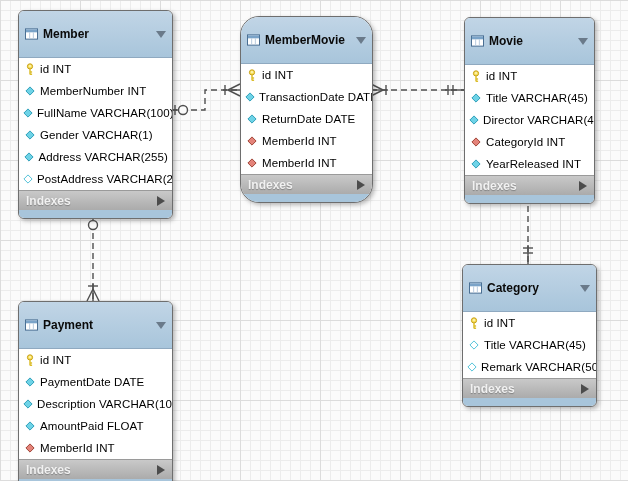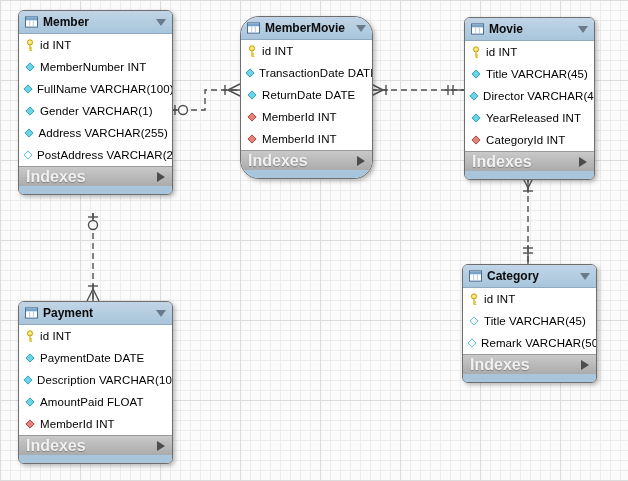--- a/index.html
+++ b/index.html
@@ -19,40 +19,40 @@
   #connector-layer .solid{stroke:var(--connector,#4f4f4f);stroke-width:1.4;fill:none;}
   #connector-layer .circ{fill:#fafafa;stroke:var(--connector,#4f4f4f);stroke-width:1.4;}
 
   .table-node{
     position:absolute;z-index:2;
     border:1px solid #6e6e6e;border-radius:6px;background:#fff;
     box-shadow:2px 2px 4px rgba(70,70,70,.38);
     overflow:hidden;box-sizing:content-box;
   }
   .t-header{
-    height:22px;display:flex;align-items:center;gap:5px;padding:0 6px;
+    height:22px;display:flex;align-items:center;gap:5px;padding:12px 6px;
     background:linear-gradient(var(--header-blue-light,#c1d5e6),var(--header-blue,#a3c1d8));
     border-bottom:1px solid #8fa9c0;
   }
   .t-name{font-size:12px;font-weight:bold;color:#0a0a0a;white-space:nowrap;}
   .t-collapse{
     margin-left:auto;width:0;height:0;
     border-left:5px solid transparent;border-right:5px solid transparent;
     border-top:7px solid #6a7a8a;
   }
   .t-fields{background:#fff;}
   .t-field{height:22px;display:flex;align-items:center;gap:4px;padding:0 4px;}
   .f-icon{width:13px;display:flex;justify-content:center;align-items:center;}
   .f-label{font-size:11.5px;color:#000;white-space:nowrap;letter-spacing:.1px;}
   .t-indexes{
     height:19px;display:flex;align-items:center;padding:0 7px;
     background:linear-gradient(#c9c9c9,var(--indexes-gray,#ababab));
     border-top:1px solid #9a9a9a;
   }
-  .idx-label{font-size:16px;font-weight:bold;color:var(--indexes-text,#f1f1f1);text-shadow:0 1px 1px rgba(0,0,0,.28);}
+  .idx-label{font-size:12px;font-weight:bold;color:var(--indexes-text,#f1f1f1);text-shadow:0 1px 1px rgba(0,0,0,.28);}
   .idx-arrow{
     margin-left:auto;width:0;height:0;
     border-top:5px solid transparent;border-bottom:5px solid transparent;
     border-left:8px solid #4c4c4c;
   }
   .t-strip{height:8px;background:var(--header-blue,#aac6dc);}
 </style>
 </head>
 <body>
 
@@ -270,32 +270,32 @@
     <span class="f-icon">
               <svg width="10" height="10" viewBox="0 0 10 10">
                 <polygon points="5,0.9 9.1,5 5,9.1 0.9,5" fill="#6ed3e7" stroke="#2f9fb9"></polygon>
               </svg>
             </span>
     <span class="f-label">Director VARCHAR(45)</span>
   </div>
           <div class="t-field">
     <span class="f-icon">
               <svg width="10" height="10" viewBox="0 0 10 10">
+                <polygon points="5,0.9 9.1,5 5,9.1 0.9,5" fill="#e4837a" stroke="#a04537"></polygon>
+              </svg>
+            </span>
+    <span class="f-label">CategoryId INT</span>
+  </div>
+          <div class="t-field">
+    <span class="f-icon">
+              <svg width="10" height="10" viewBox="0 0 10 10">
                 <polygon points="5,0.9 9.1,5 5,9.1 0.9,5" fill="#6ed3e7" stroke="#2f9fb9"></polygon>
               </svg>
             </span>
     <span class="f-label">YearReleased INT</span>
-  </div>
-          <div class="t-field">
-    <span class="f-icon">
-              <svg width="10" height="10" viewBox="0 0 10 10">
-                <polygon points="5,0.9 9.1,5 5,9.1 0.9,5" fill="#e4837a" stroke="#a04537"></polygon>
-              </svg>
-            </span>
-    <span class="f-label">CategoryId INT</span>
   </div>
         </div>
     <div class="t-indexes">
       <span class="idx-label">Indexes</span>
       <span class="idx-arrow"></span>
     </div>
     <div class="t-strip"></div>
   </div>
       <div class="table-node" style="left: 462px; top: 264px; width: 133px;">
     <div class="t-header">

